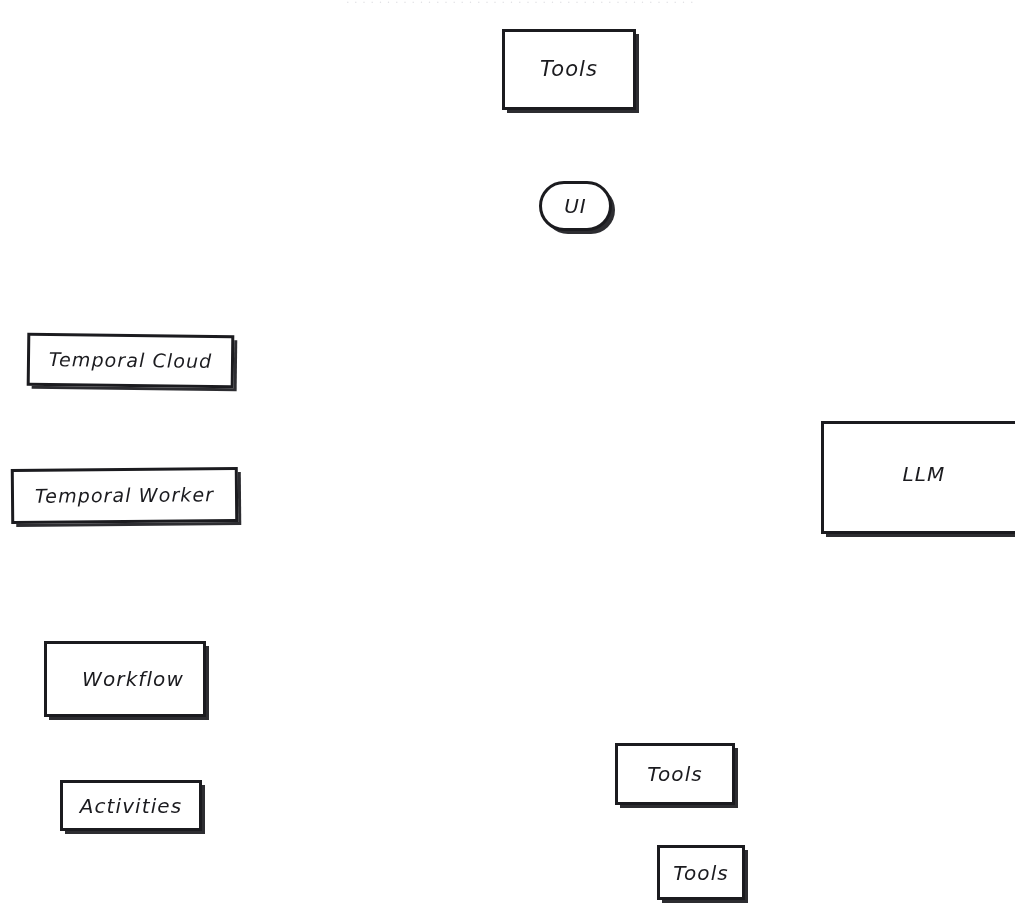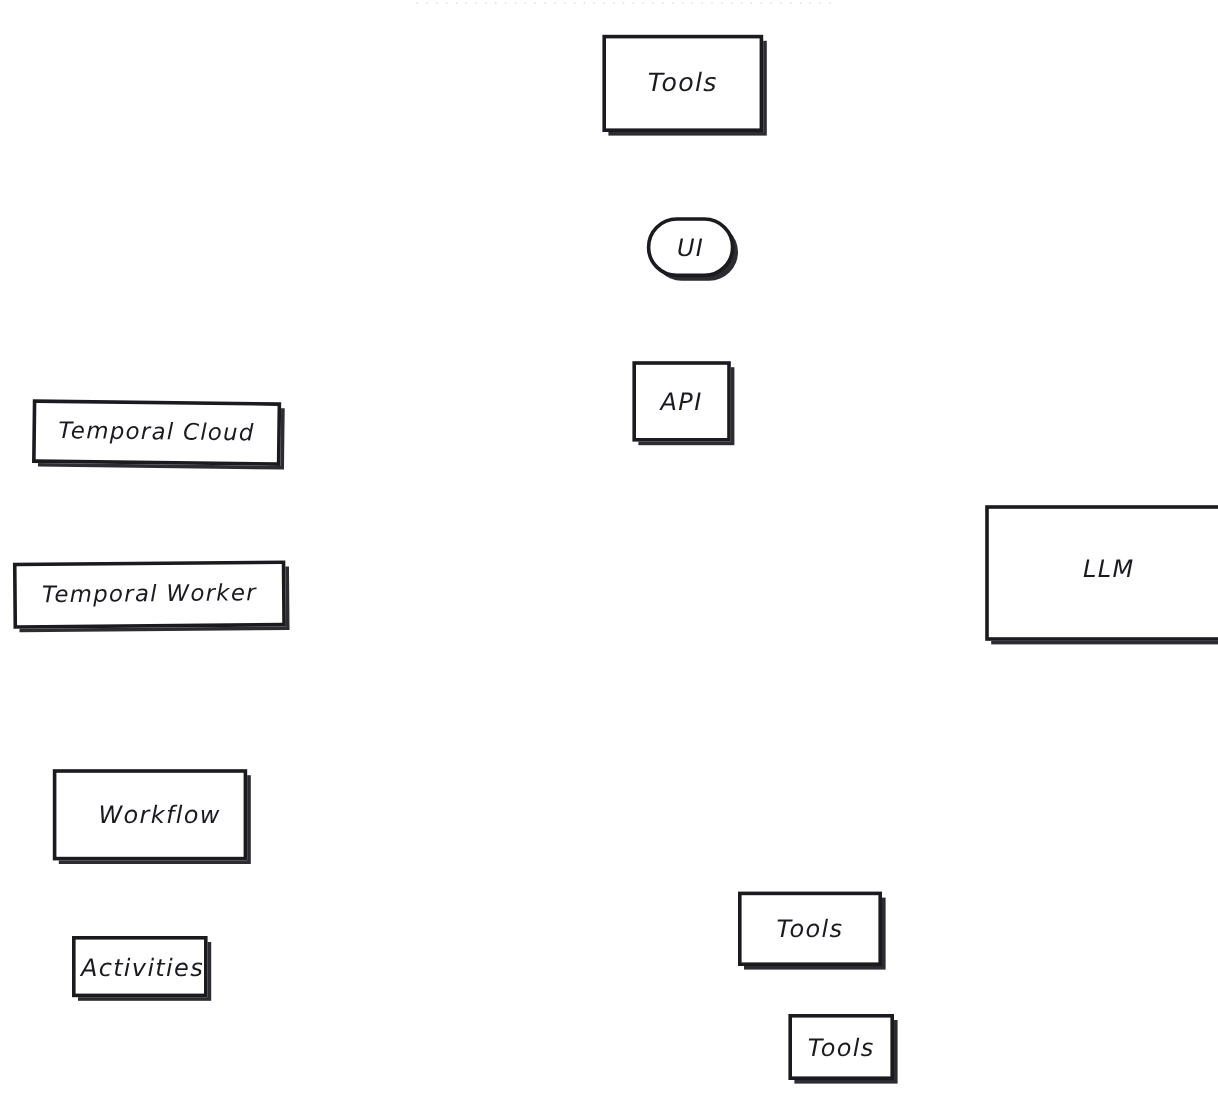--- a/index.html
+++ b/index.html
@@ -56,21 +56,21 @@
   }
 
   
   #node-user        { left: 502px; top: 29px;  width: 134px; height: 81px; }
   #node-ui          { left: 539px; top: 181px; width: 73px;  height: 50px; border-radius: 26px; }
   #node-api         { left: 527px; top: 301px; width: 82px;  height: 67px; }
   #node-temporal-cloud  { left: 27px;  top: 334px; width: 207px; height: 53px; transform: rotate(0.7deg); }
   #node-temporal-worker { left: 11px;  top: 468px; width: 227px; height: 55px; transform: rotate(-0.5deg); }
   #node-llm         { left: 821px; top: 421px; width: 206px; height: 113px; }
   #node-workflow    { left: 44px;  top: 641px; width: 162px; height: 76px; padding-left: 16px; }
-  #node-activities  { left: 60px;  top: 780px; width: 113px; height: 51px; justify-content: flex-end; }
+  #node-activities  { left: 60px;  top: 780px; width: 142px; height: 51px; }
   #node-goals       { left: 615px; top: 743px; width: 120px; height: 62px; }
   #node-tools       { left: 657px; top: 845px; width: 88px;  height: 55px; }
 
   
   #node-llm .label  { transform: translateY(-4px); }
   #node-user .label { font-size: 21px; }
   #node-temporal-cloud .label,
   #node-temporal-worker .label { font-size: 19px; }
 </style>
 </head>
@@ -81,23 +81,20 @@
   <div class="top-caption">. . . . . . . . . . . . . . . . . . . . . . . . . . . . . . . . . . . . . . . . . . .</div>
 
   <div class="node" id="node-user">
     <span class="label">Tools</span>
   </div>
 
   <div class="node" id="node-ui">
     <span class="label">UI</span>
   </div>
 
-  <div class="node" id="node-api">
-    <span class="label">API</span>
-  </div>
 
   <div class="node" id="node-temporal-cloud">
     <span class="label">Temporal Cloud</span>
   </div>
 
   <div class="node" id="node-temporal-worker">
     <span class="label">Temporal Worker</span>
   </div>
 
   <div class="node" id="node-llm">

